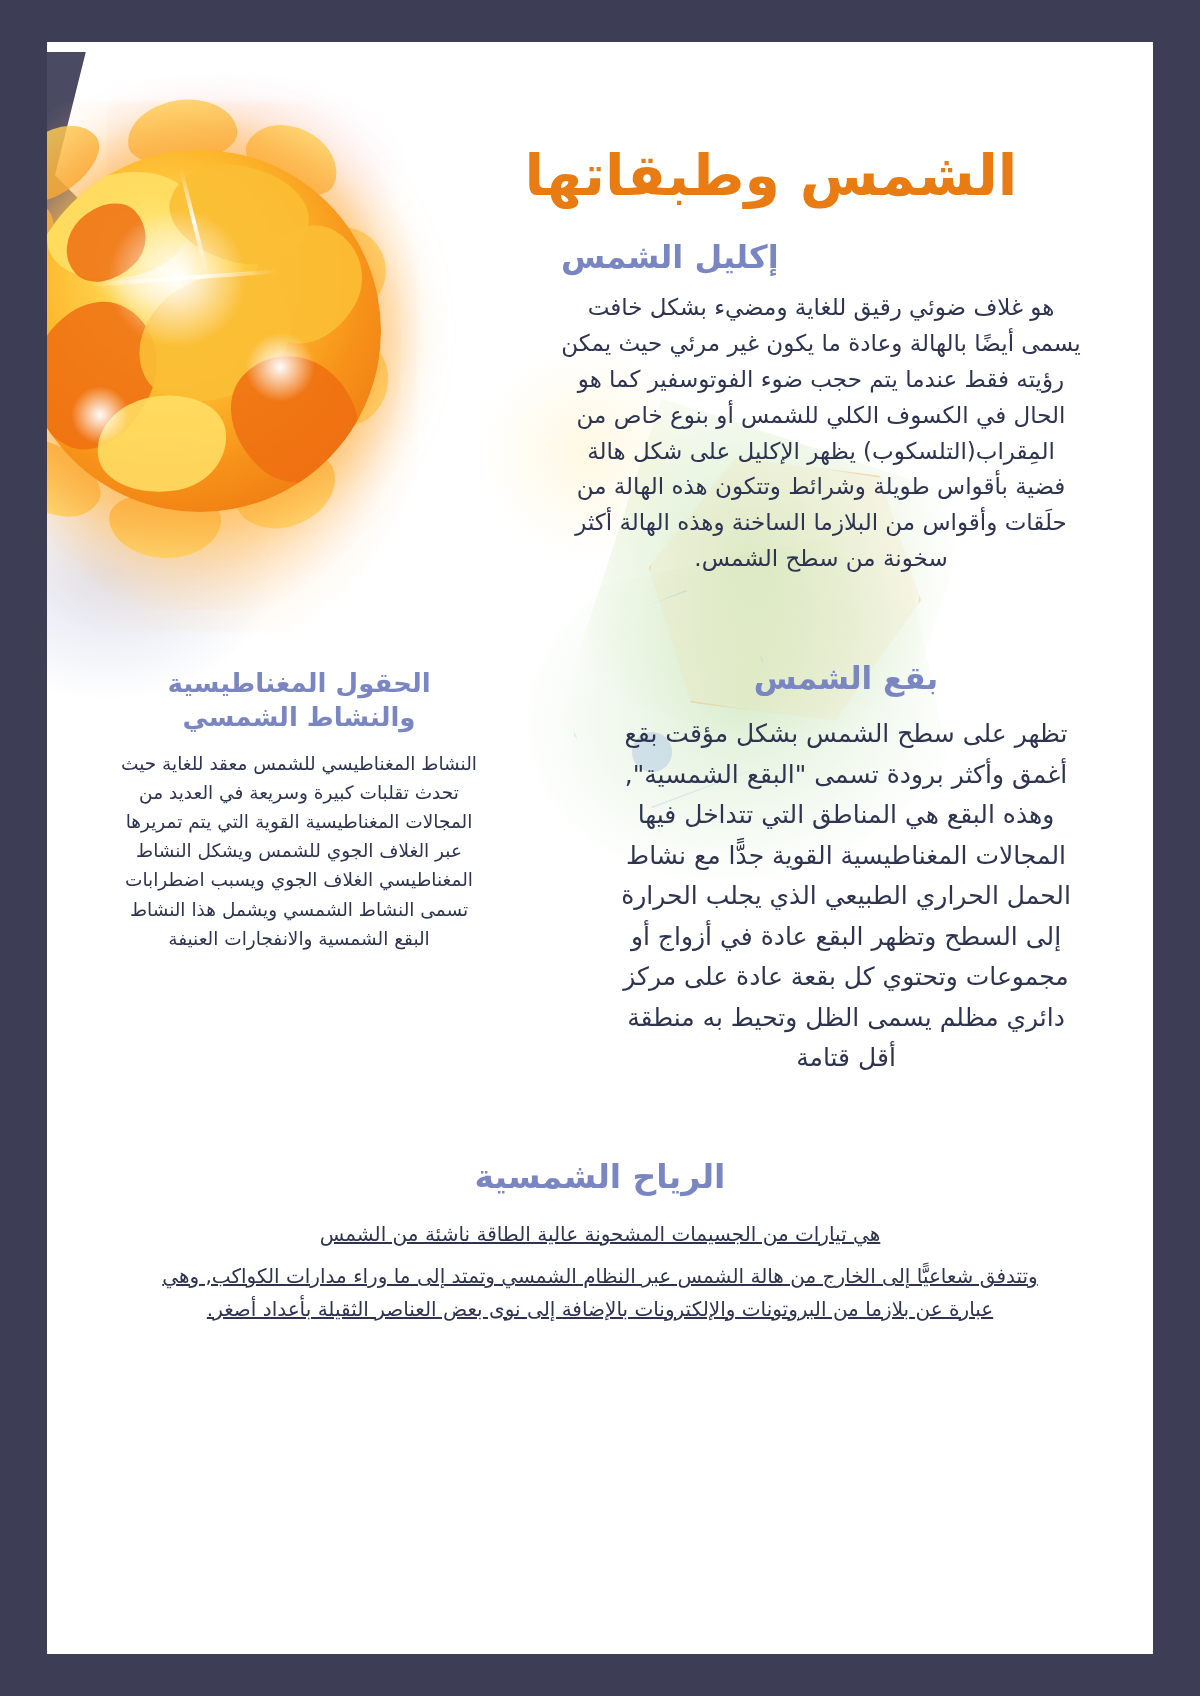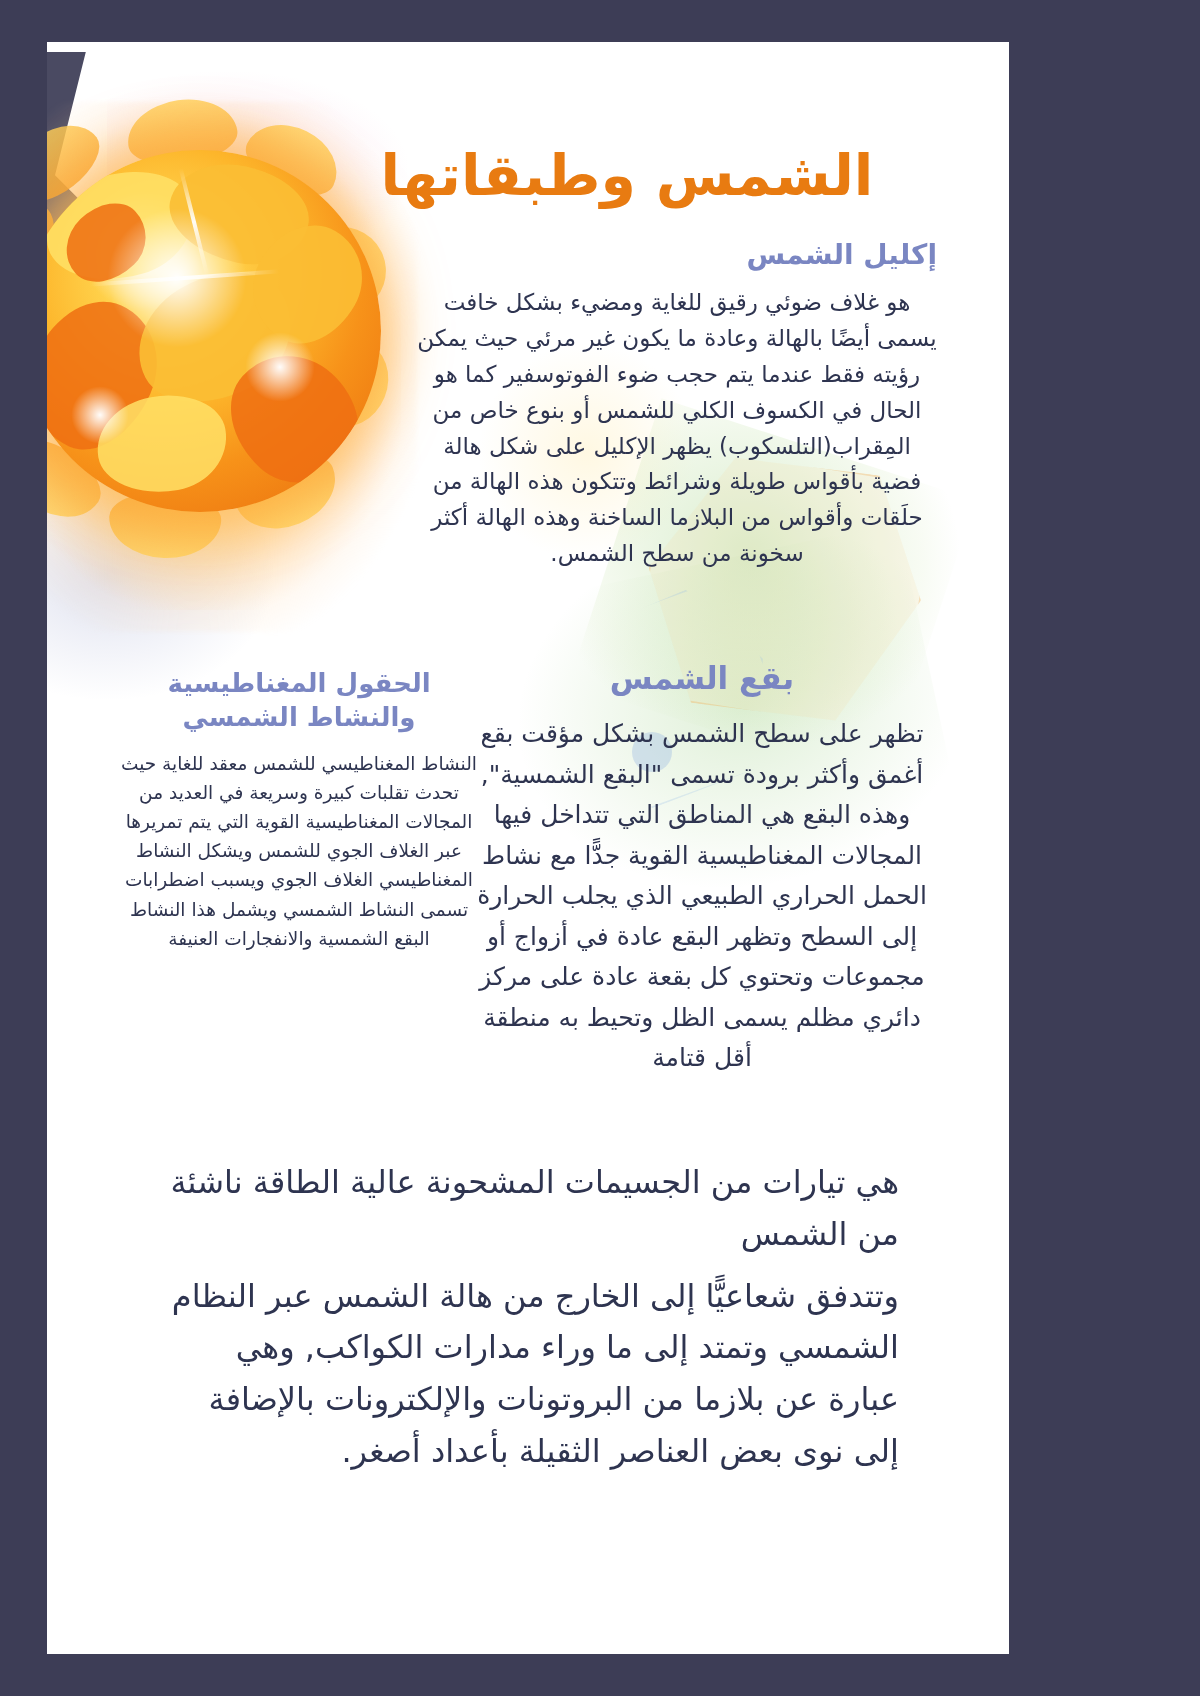--- a/index.html
+++ b/index.html
@@ -20,21 +20,21 @@
     width: 1200px;
     height: 1696px;
     background: #3d3d56;
     box-sizing: border-box;
   }
 
   .page {
     position: absolute;
     left: 47px;
     top: 42px;
-    width: 962px;
+    width: 1106px;
     height: 1612px;
     background: #ffffff;
     overflow: hidden;
     box-sizing: border-box;
   }
 
   
   .deco {
     position: absolute;
     pointer-events: none;
@@ -220,22 +220,22 @@
   }
 
   
   .sec-corona {
     position: absolute;
     right: 72px;
     top: 196px;
     width: 520px;
   }
   .sec-corona .sec-head {
-    font-size: 28px;
-    text-align: right;
+    font-size: 32px;
+    text-align: left;
     margin-bottom: 14px;
   }
   .sec-corona .sec-body {
     font-size: 23px;
     line-height: 1.56;
     text-align: center;
   }
 
   
   .sec-spots {
@@ -283,23 +283,24 @@
     left: 110px;
     right: 110px;
     top: 1115px;
   }
   .sec-wind .sec-head {
     font-size: 33px;
     text-align: center;
     margin-bottom: 22px;
   }
   .sec-wind .sec-body {
-    font-size: 32px;
+    font-size: 20px;
     line-height: 1.62;
-    text-align: right;
+    text-align: center;
+    text-decoration: underline;
   }
   .sec-wind .sec-body + .sec-body {
     margin-top: 10px;
   }
 </style>
 </head>
 <body>
 
 <div class="poster">
   <div class="page">
@@ -361,18 +362,19 @@
 
     <div class="sec-mag">
       <div class="sec-head">
         <div>الحقول المغناطيسية</div>
         <div>والنشاط الشمسي</div>
       </div>
       <div class="sec-body">النشاط المغناطيسي للشمس معقد للغاية حيث تحدث تقلبات كبيرة وسريعة في العديد من المجالات المغناطيسية القوية التي يتم تمريرها عبر الغلاف الجوي للشمس ويشكل النشاط المغناطيسي الغلاف الجوي ويسبب اضطرابات تسمى النشاط الشمسي ويشمل هذا النشاط البقع الشمسية والانفجارات العنيفة</div>
     </div>
 
     <div class="sec-wind">
+      <div class="sec-head">الرياح الشمسية</div>
       <div class="sec-body">هي تيارات من الجسيمات المشحونة عالية الطاقة ناشئة من الشمس</div>
       <div class="sec-body">وتتدفق شعاعيًّا إلى الخارج من هالة الشمس عبر النظام الشمسي وتمتد إلى ما وراء مدارات الكواكب, وهي عبارة عن بلازما من البروتونات والإلكترونات بالإضافة إلى نوى بعض العناصر الثقيلة بأعداد أصغر.</div>
     </div>
 
   </div>
 </div>
 
 </body></html>

